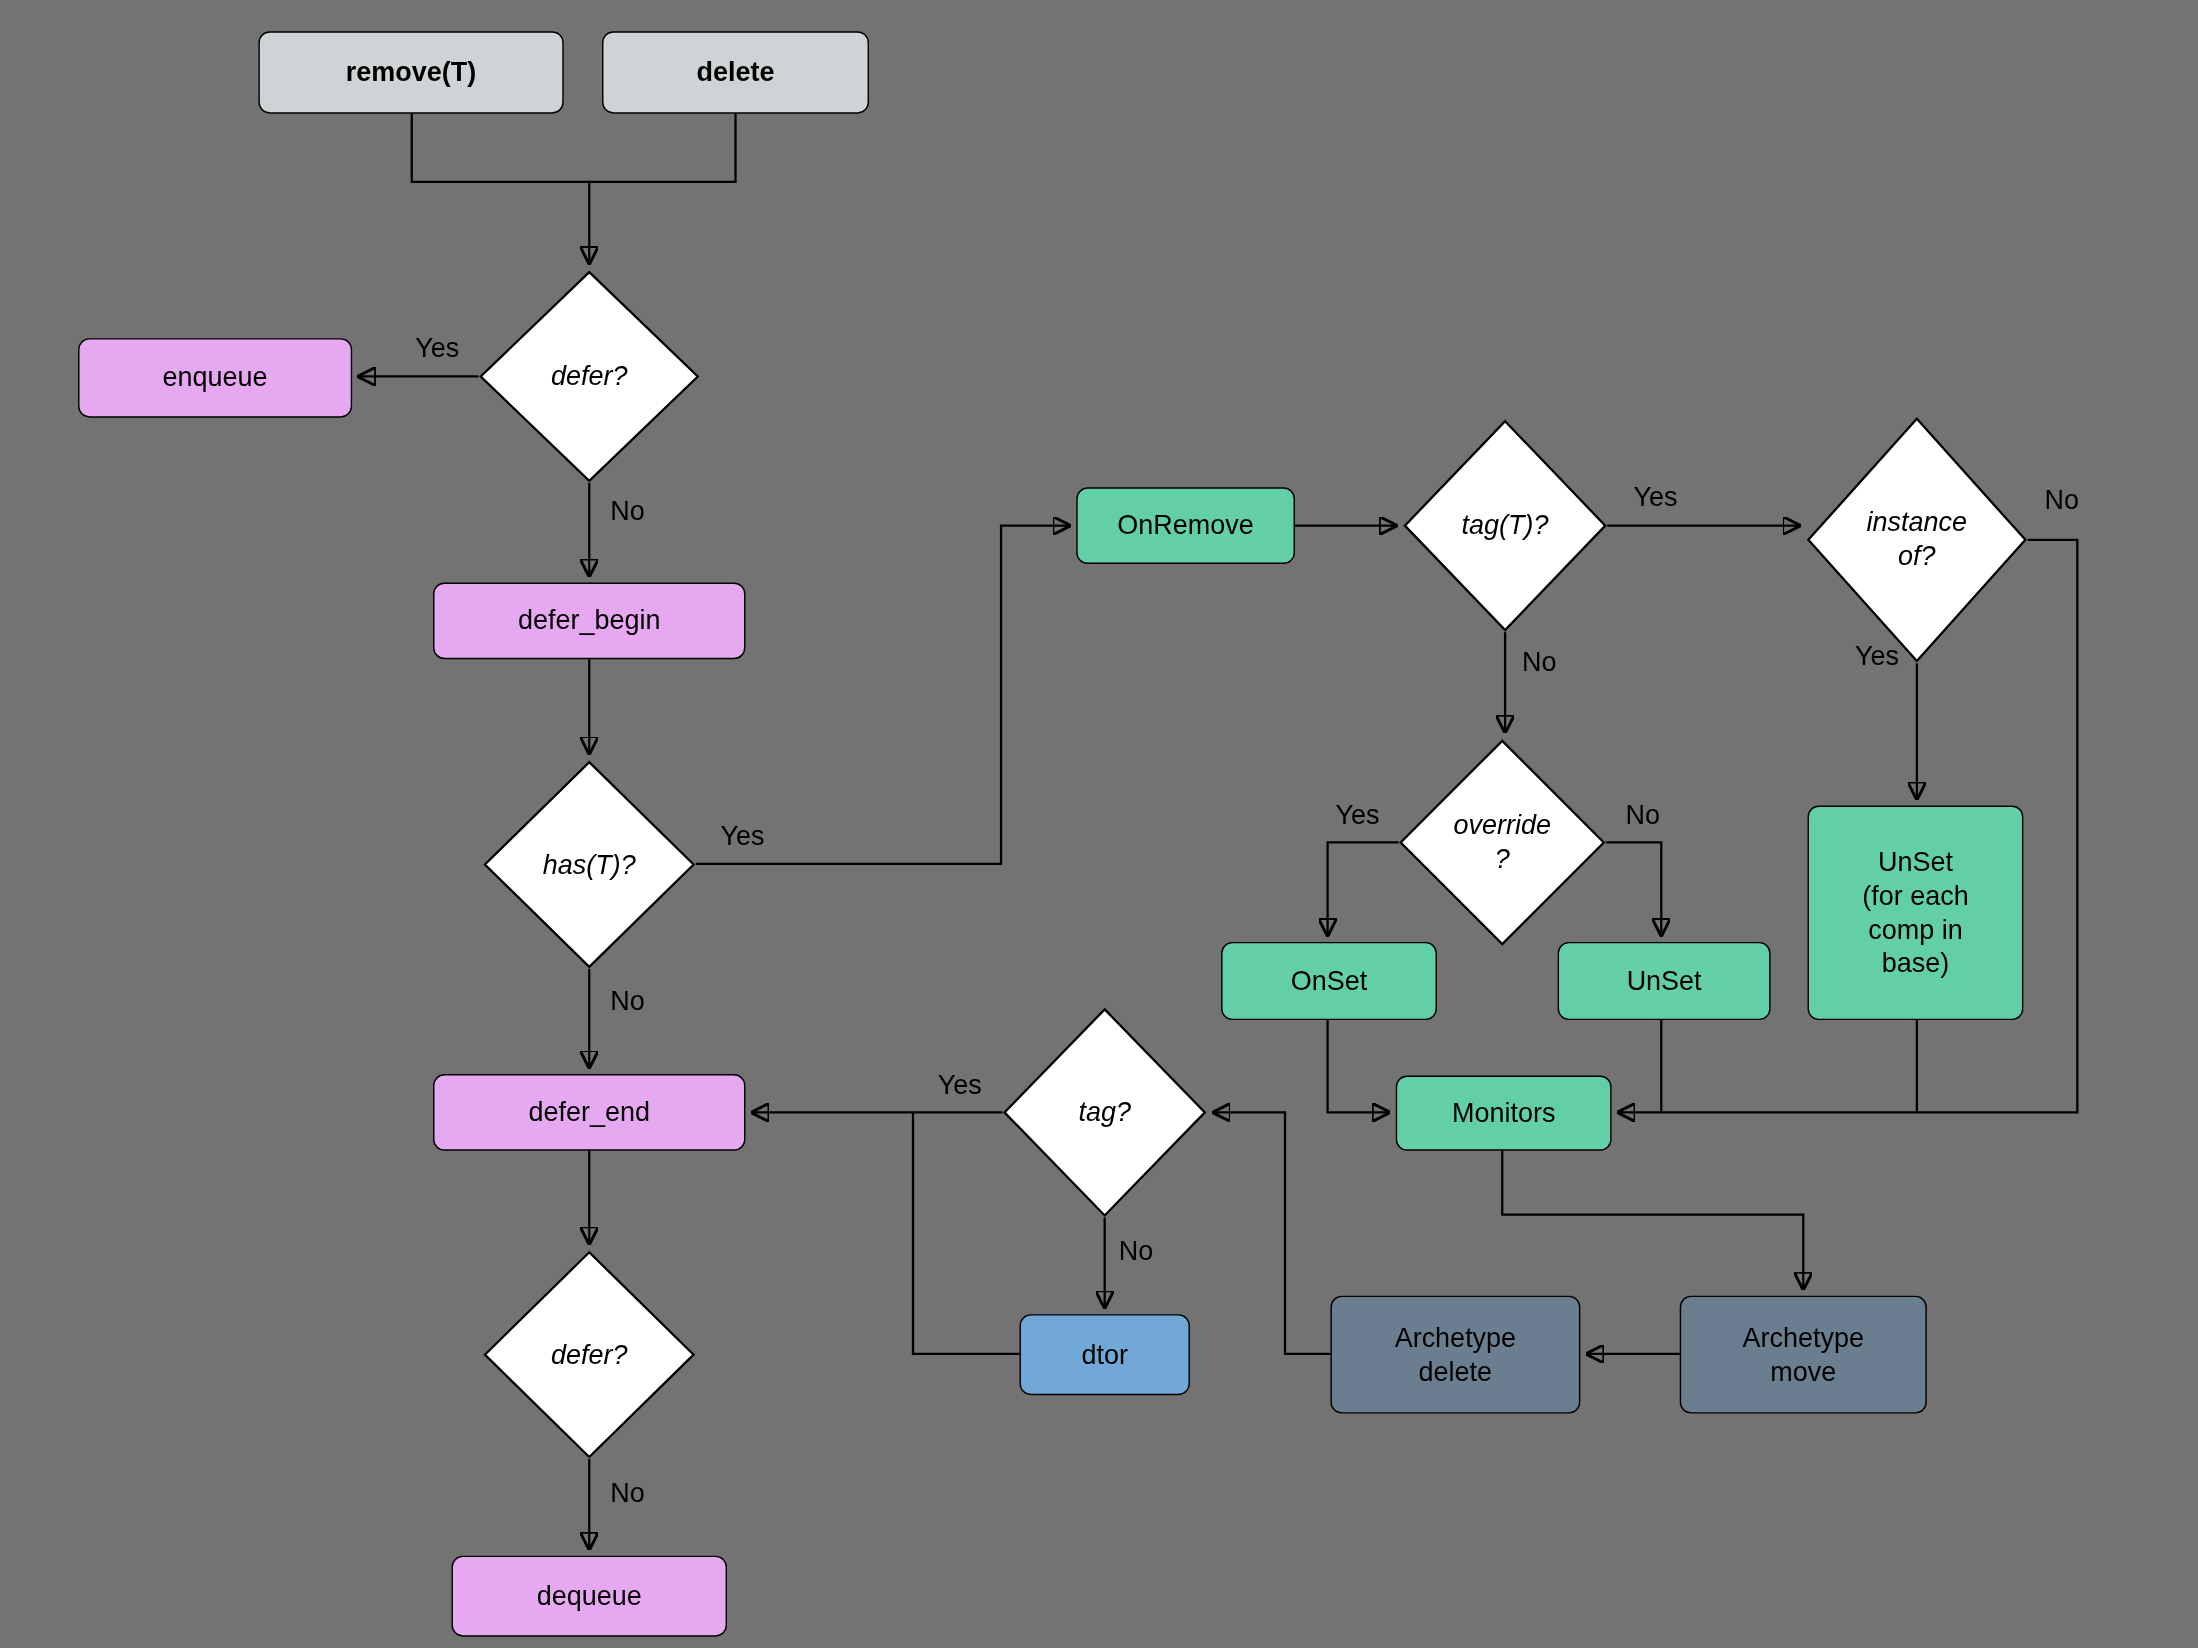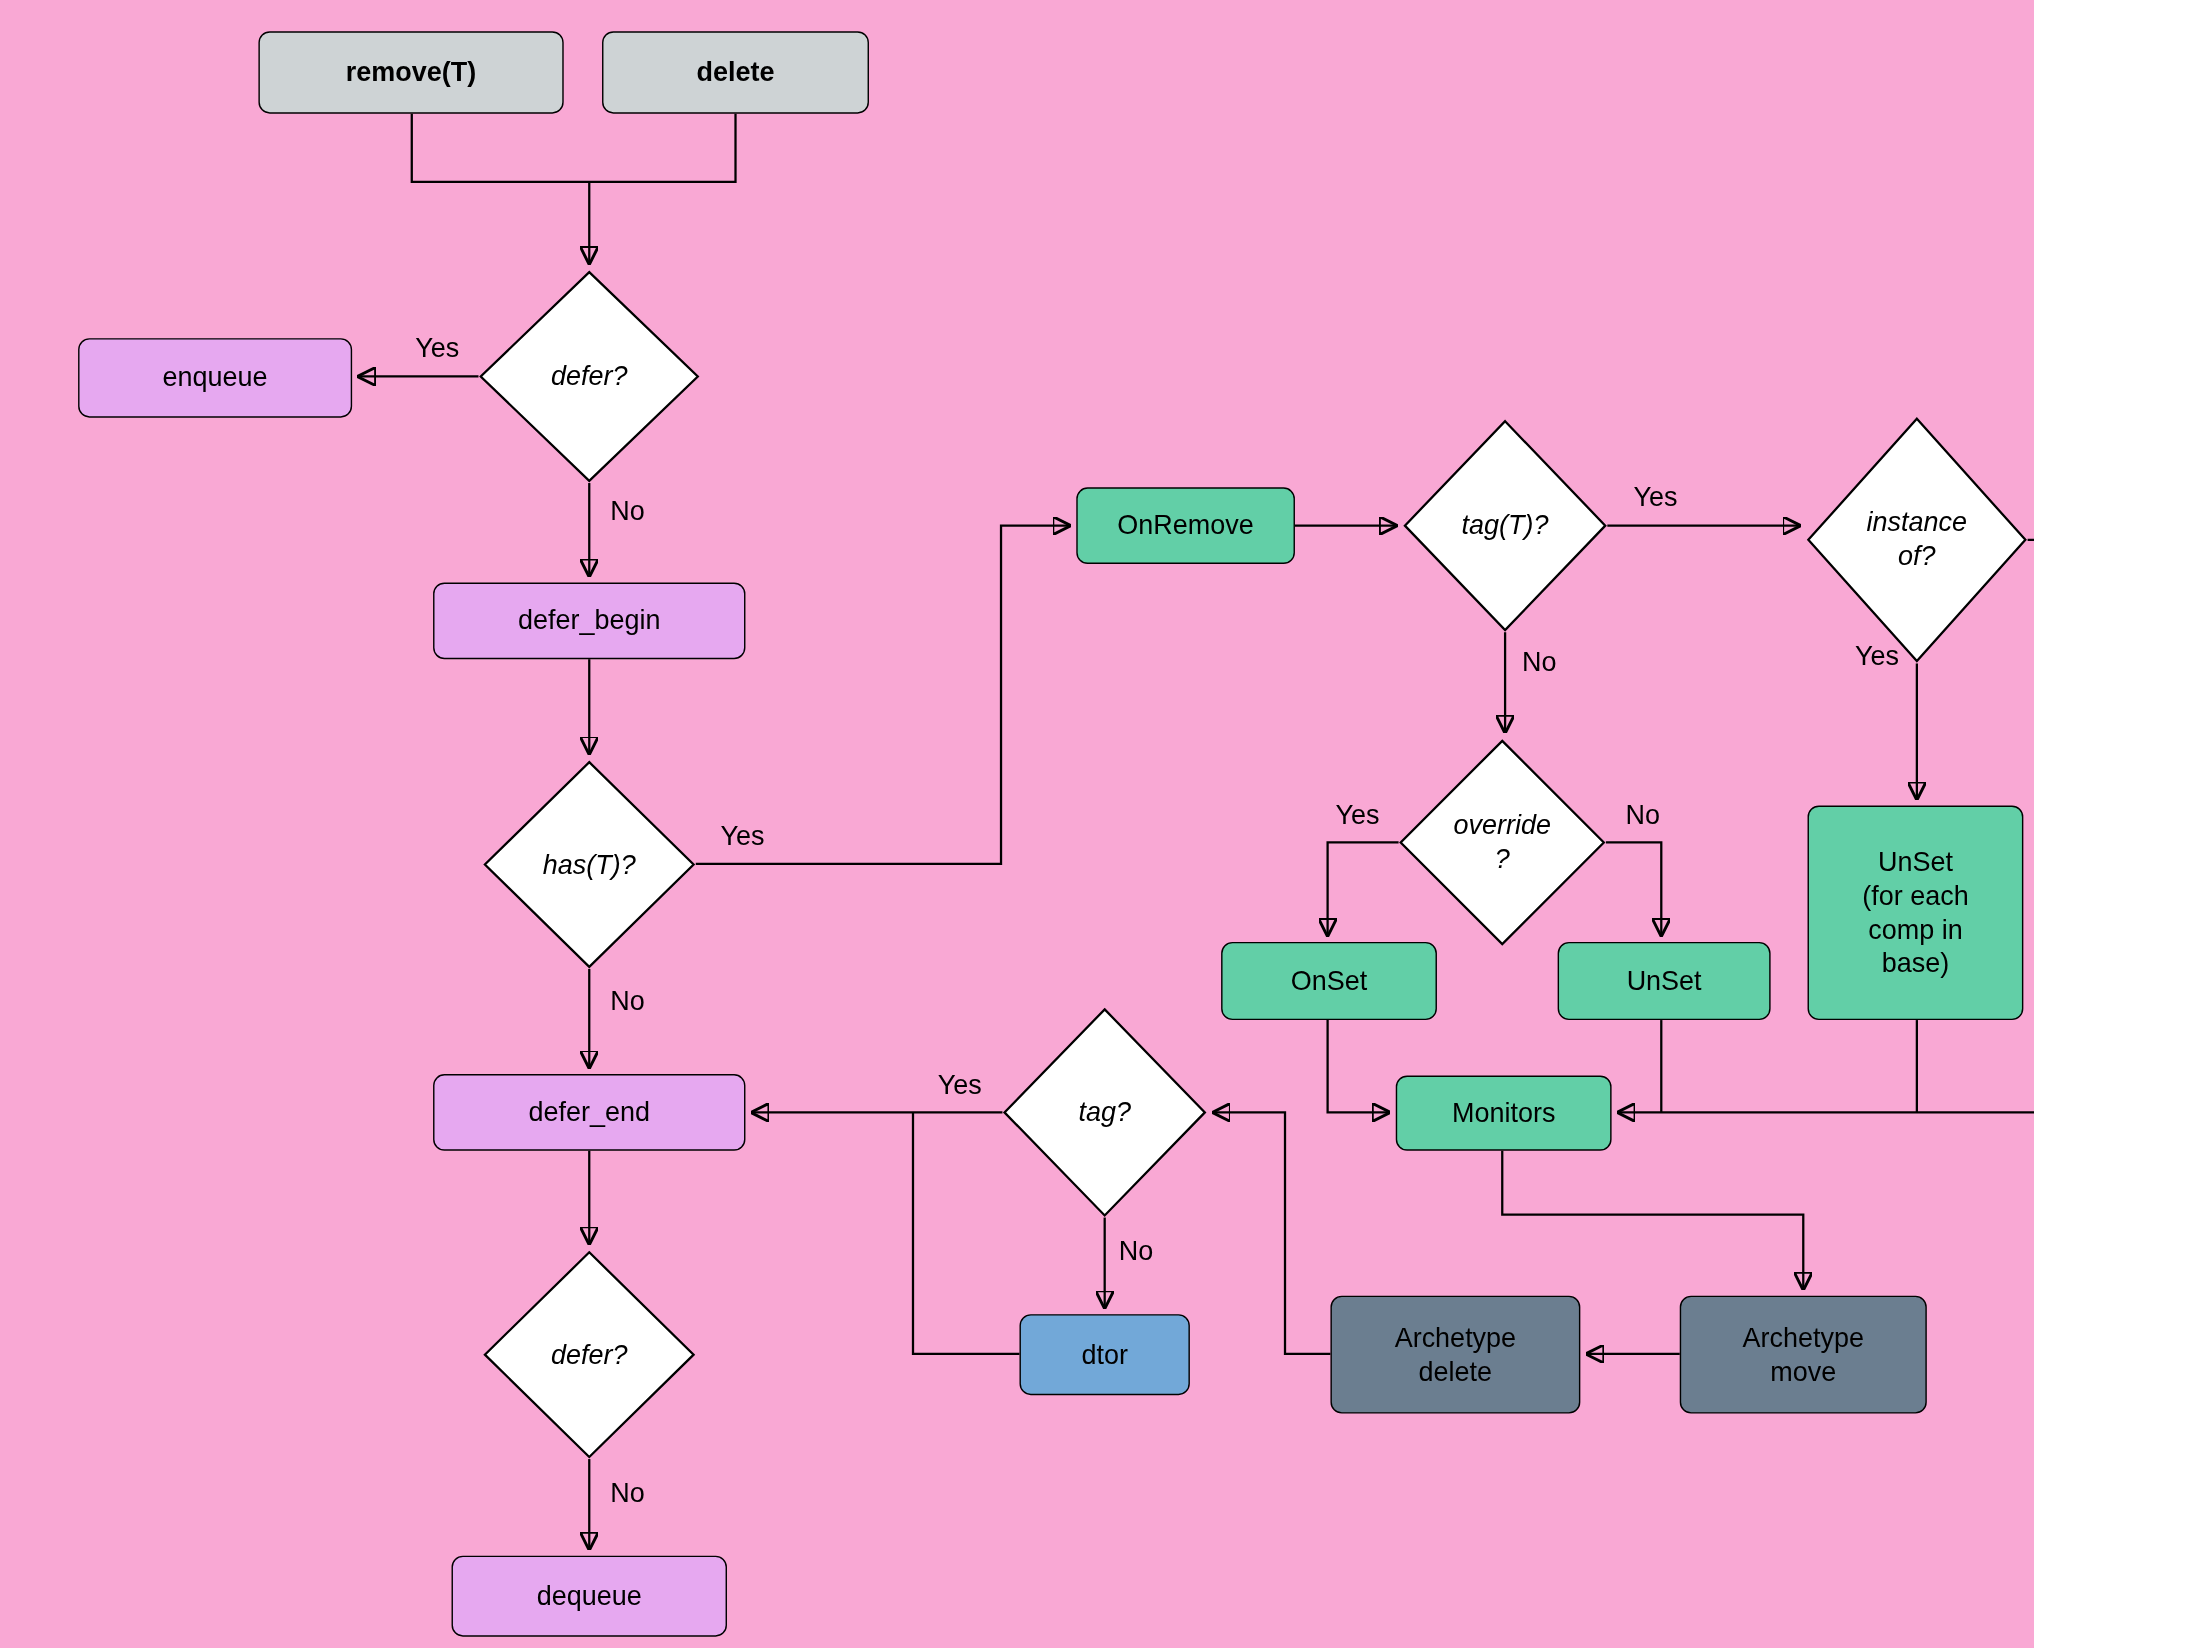--- a/index.html
+++ b/index.html
@@ -1,19 +1,19 @@
 <!DOCTYPE html>
 <html><head>
 <meta charset="utf-8">
 <style>
   html,body { margin:0; padding:0; background:#ffffff; }
   #canvas {
     position:relative;
-    width:2034px; height:1648px;
-    background:#f9a8d4;
+    width:2198px; height:1648px;
+    background:#737373;
     overflow:hidden;
     font-family:"Liberation Sans", sans-serif;
   }
   #stage {
     position:absolute; left:0; top:0;
     width:1548px; height:1160px;
     transform:scale(1.4199,1.4207);
     transform-origin:0 0;
   }
   #edges { position:absolute; left:0; top:0; width:1548px; height:1160px; pointer-events:none; }

